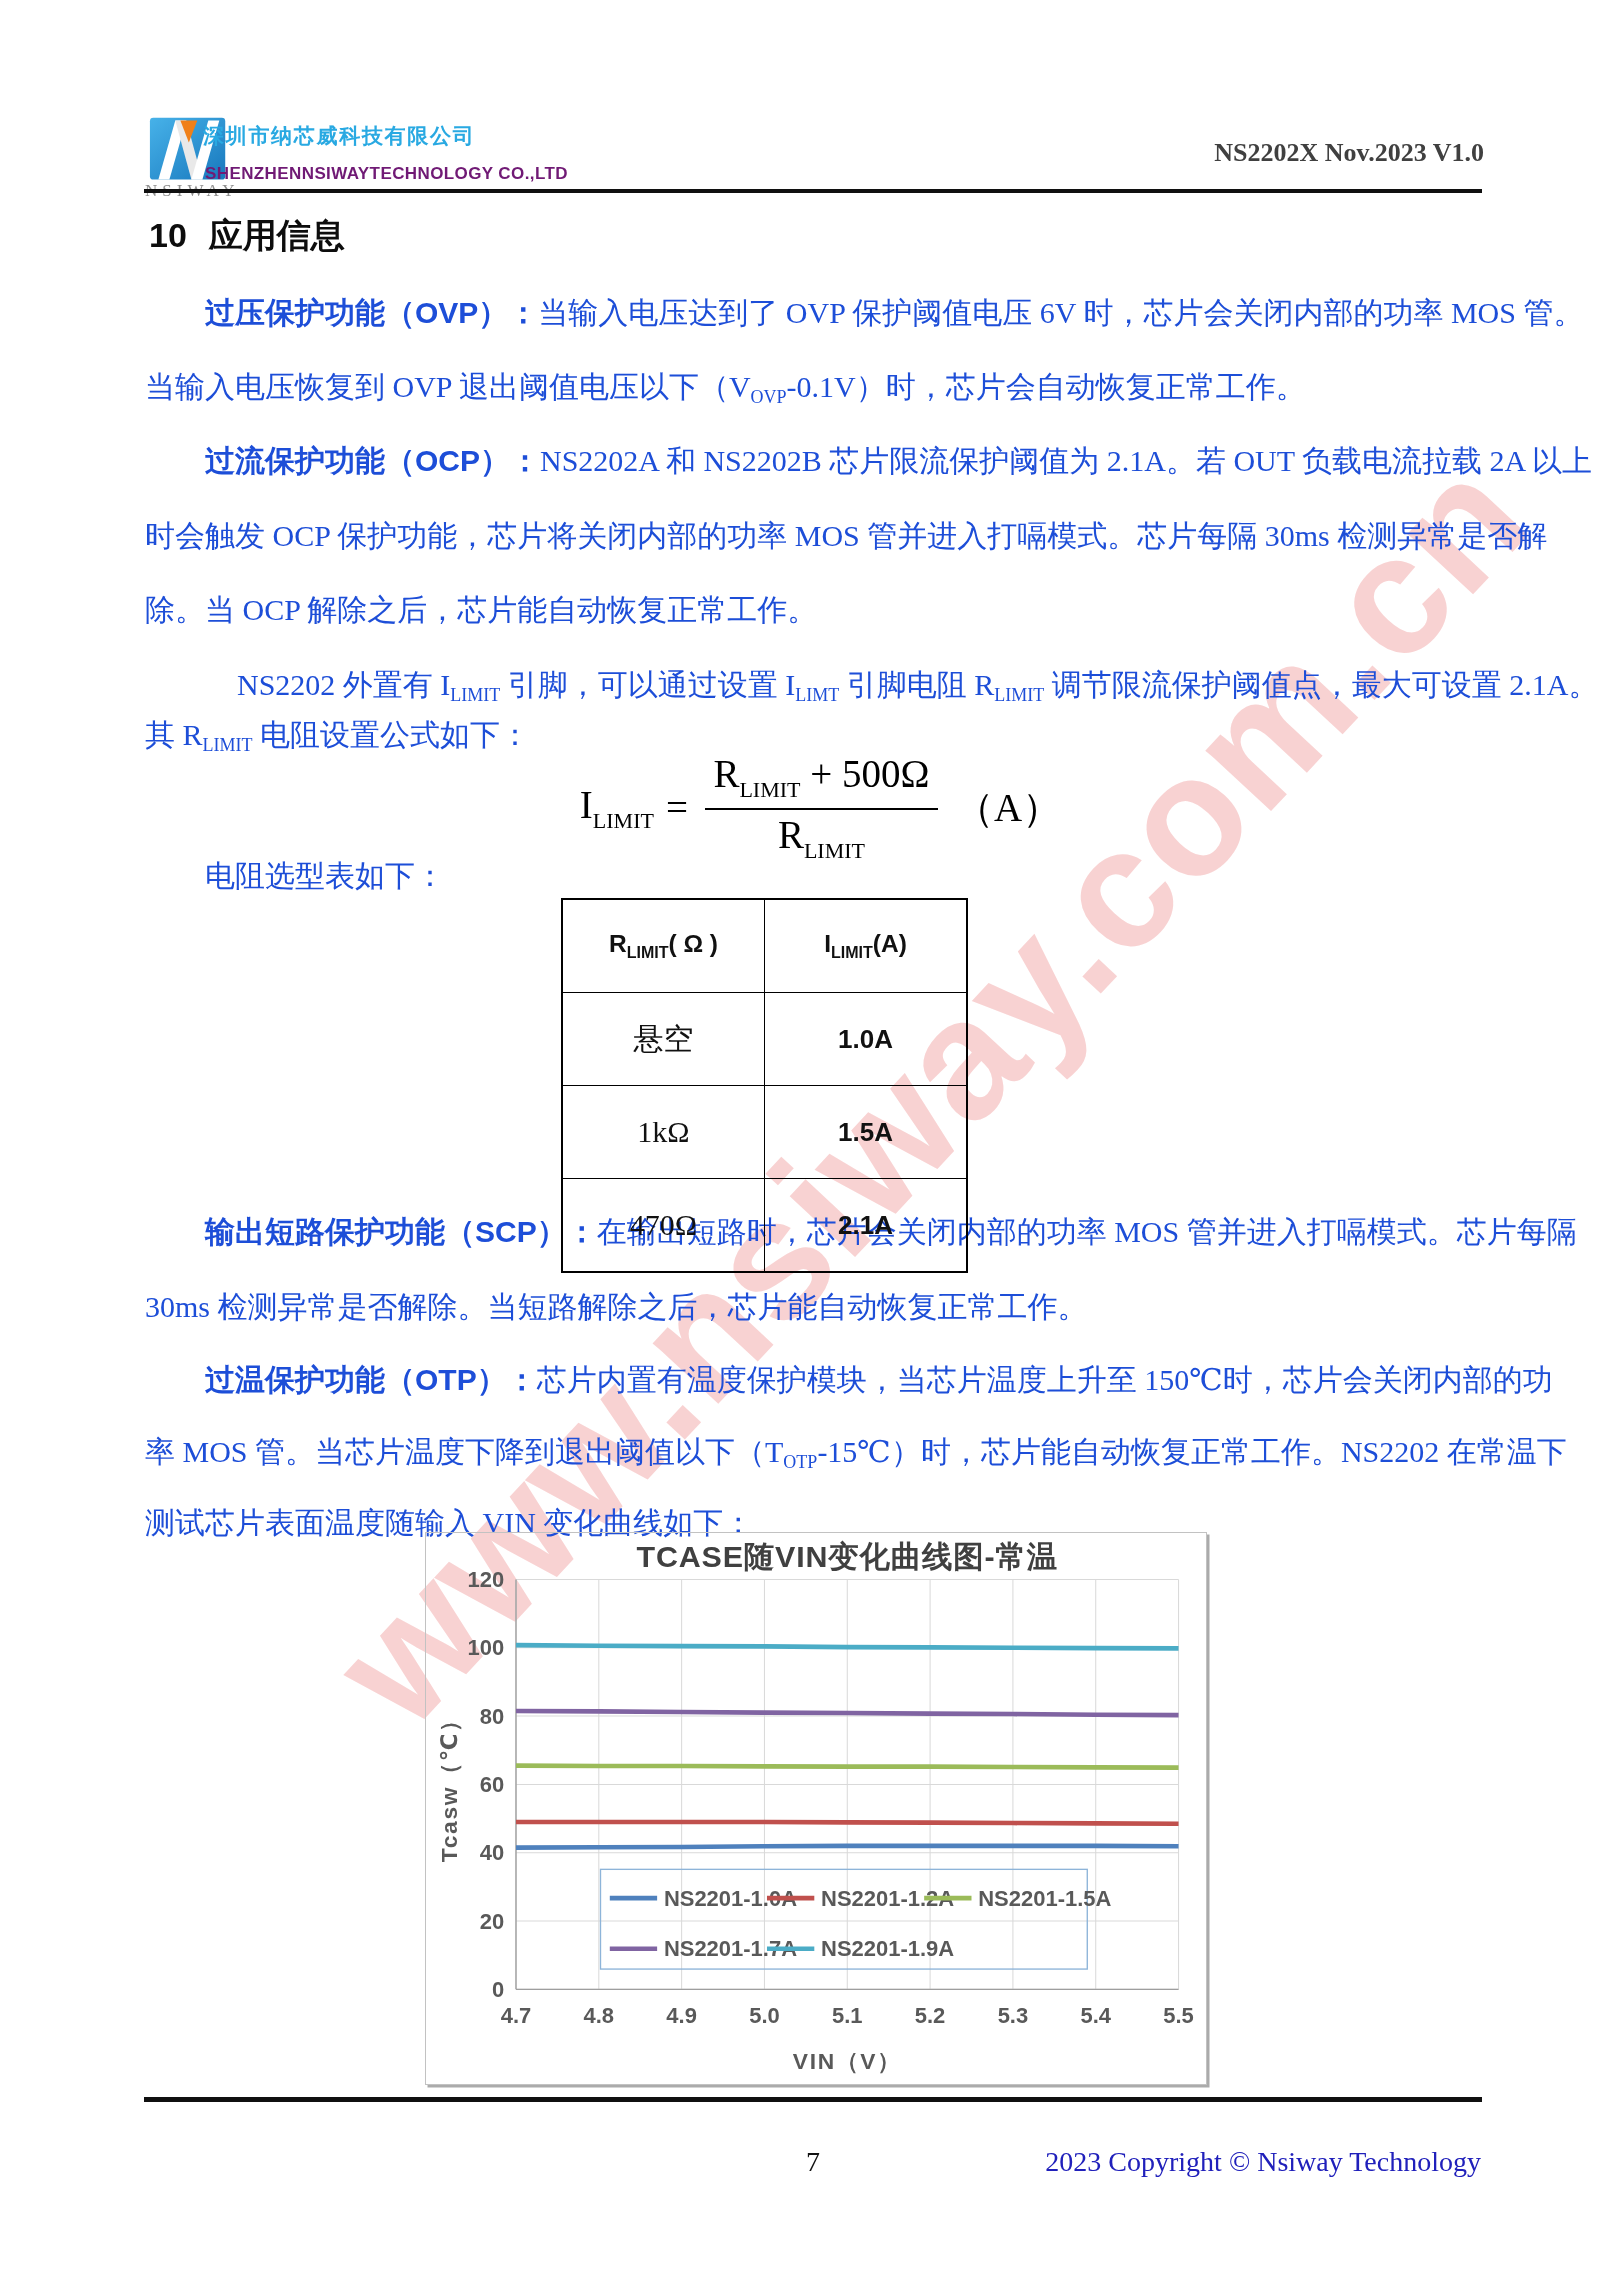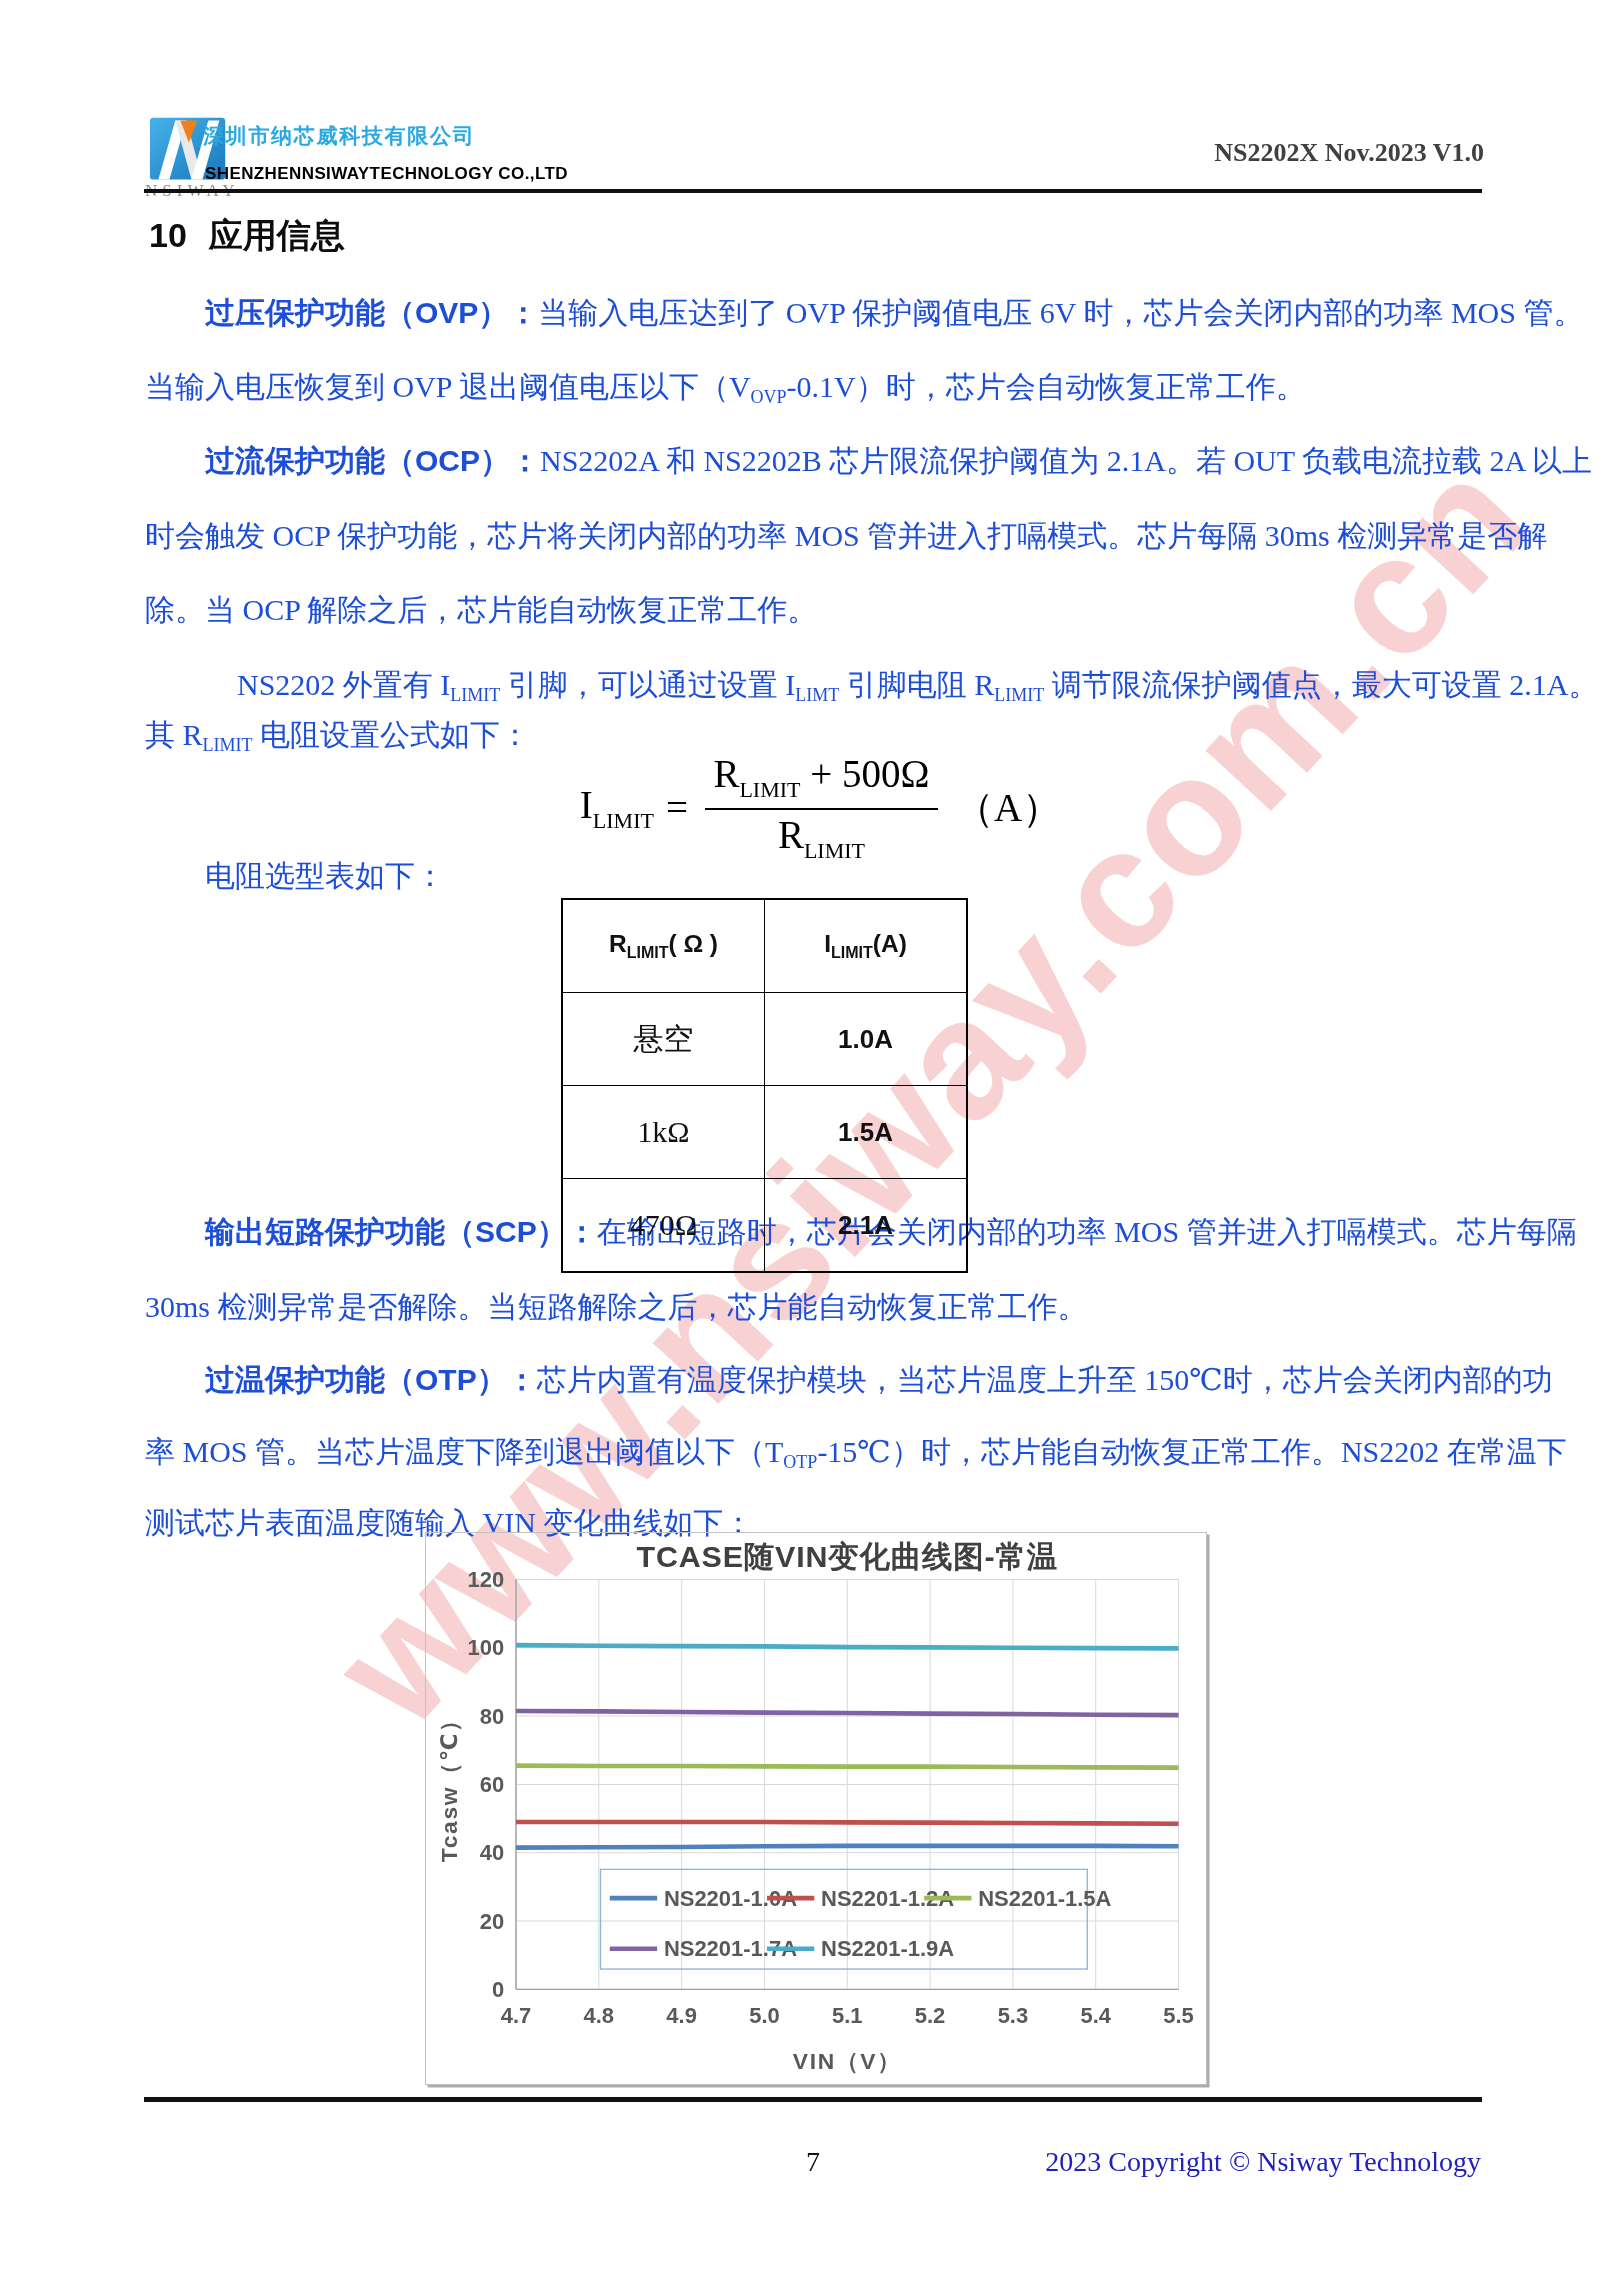--- a/index.html
+++ b/index.html
@@ -76,21 +76,21 @@
       </defs>
       <rect x="1" y="1" width="89" height="73" rx="4" fill="url(#lg)"></rect>
       <polygon points="11,74 31,4 44,4 24,74" fill="#ffffff"></polygon>
       <polygon points="31,4 44,4 63,74 50,74" fill="#e9e9e9"></polygon>
       <polygon points="50,74 70,4 83,4 63,74" fill="#ffffff"></polygon>
       <polygon points="37,4 57,4 47,30" fill="#f08019"></polygon>
     </svg>
   </div>
   <div class="layer" id="logo-brand">NSIWAY</div>
   <div class="layer" id="company-cn" style="color: rgb(41, 169, 226);">深圳市纳芯威科技有限公司</div>
-  <div class="layer" id="company-en" style="color: #000000;">SHENZHENNSIWAYTECHNOLOGY CO.,LTD</div>
+  <div class="layer" id="company-en" style="color: #701a75;">SHENZHENNSIWAYTECHNOLOGY CO.,LTD</div>
   <div class="layer" id="doc-version">NS2202X Nov.2023 V1.0</div>
   <div class="rule layer" id="header-rule"></div>
 
   <div class="layer" id="section-heading">
     <span class="num">10</span><span>应用信息</span>
   </div>
 
   <div class="layer" id="body-text">
       <div class="body-line" style="top: 293px; left: 205px;"><span class="b">过压保护功能（OVP）：</span><span>当输入电压达到了 OVP 保护阈值电压 6V 时，芯片会关闭内部的功率 MOS 管。</span></div>
       <div class="body-line" style="top: 367px; left: 145px;"><span>当输入电压恢复到 OVP 退出阈值电压以下（V</span><sub>OVP</sub><span>-0.1V）时，芯片会自动恢复正常工作。</span></div>

